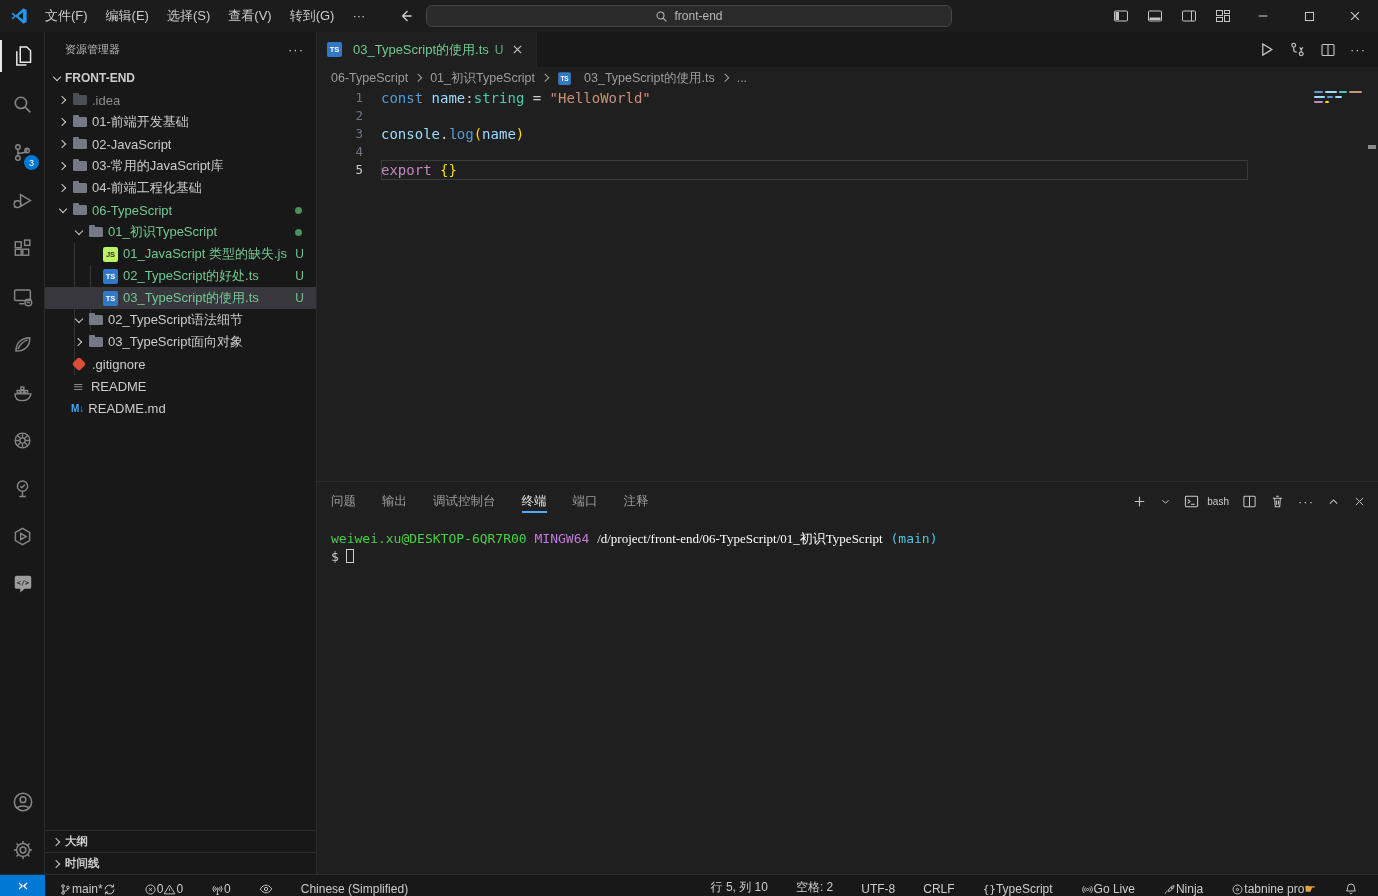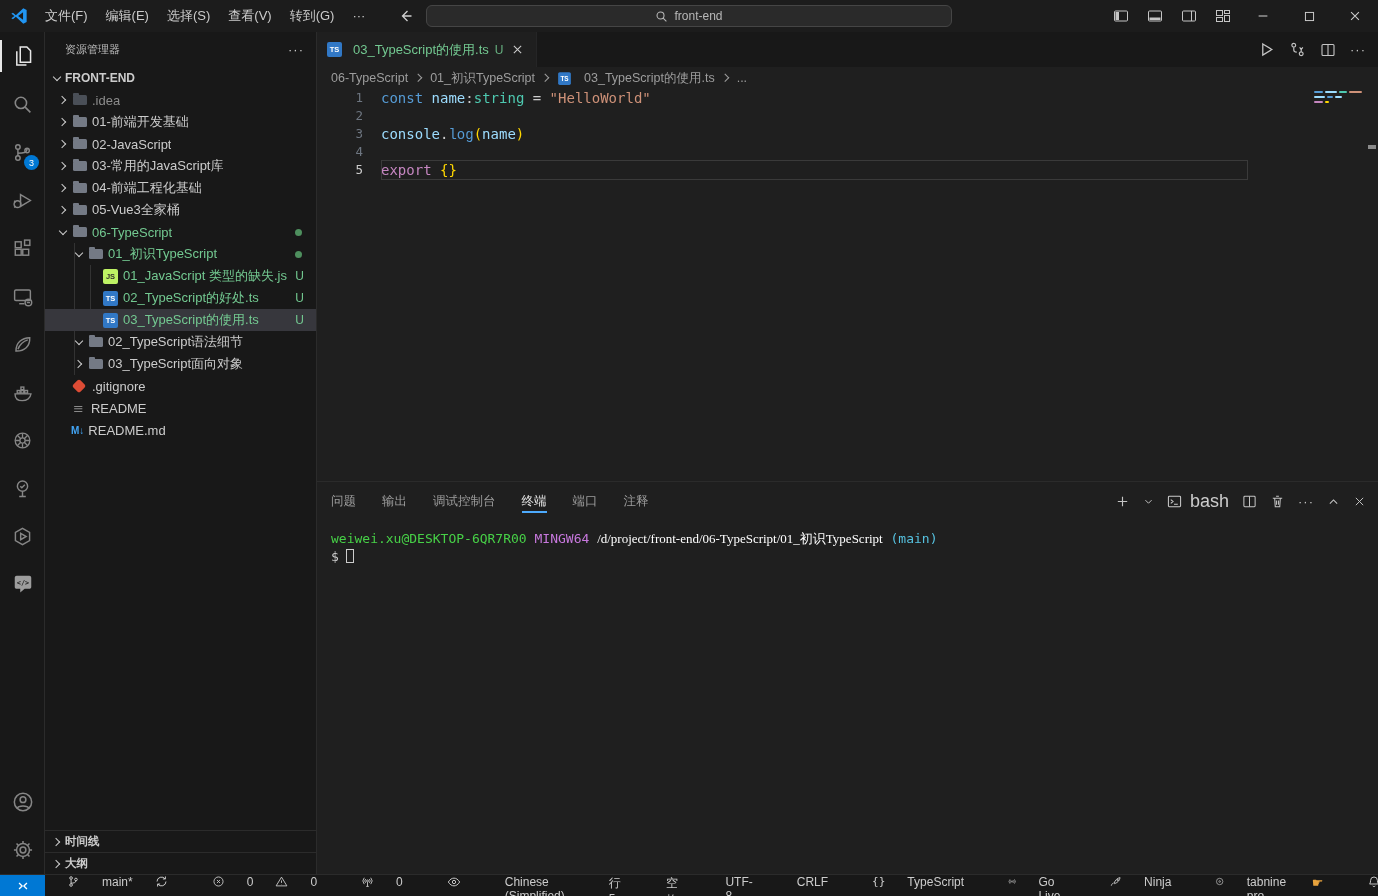--- a/index.html
+++ b/index.html
@@ -96,29 +96,29 @@
   .scrollbar { position:absolute; top:0; right:0; bottom:0; width:12px; }
   .sb-marker { position:absolute; top:56px; right:2px; width:8px; height:4px; background:#8a8a8a; }
 
   
   .panel { height:393px; border-top:1px solid #2b2b2b; display:flex; flex-direction:column; flex:none; background:#1f1f1f; }
   .panel-header { height:38px; display:flex; align-items:center; padding:0 12px 0 14px; flex:none; }
   .ptab { position:relative; margin-right:26px; color:#9d9d9d; font-size:12.5px; padding:10px 0; text-transform:none; }
   .ptab.active { color:#e7e7e7; }
   .ptab.active::after { content:""; position:absolute; left:0; right:0; bottom:7px; height:1.5px; background:#4daafc; }
   .panel-actions { margin-left:auto; display:flex; align-items:center; gap:13px; color:#c5c5c5; }
-  .shell-chip { display:flex; align-items:center; gap:8px; color:#cccccc; font-size:18px; }
+  .shell-chip { display:flex; align-items:center; gap:8px; color:#cccccc; font-size:10px; }
   .terminal { flex:1; padding:10px 0 0 14px; font-family:"DejaVu Sans Mono","Liberation Mono",monospace; font-size:13px; line-height:18px; }
   .t-green { color:#47d147; } .t-mag { color:#c778dd; } .t-yel { color:#ffffff;font-family:Liberation Serif, serif; } .t-cyan { color:#56c2e0; } .t-fg { color:#cccccc; }
   .cursor-block { display:inline-block; width:8px; height:14px; border:1px solid #cccccc; vertical-align:-2px; margin-left:7px; }
 
   
   .statusbar { height:22px; background:#181818; border-top:1px solid #2b2b2b; display:flex; align-items:center; font-size:12px; color:#cccccc; flex:none; }
   .remote-seg { width:45px; height:100%; background:#0078d4; color:#ffffff; display:flex; align-items:center; justify-content:center; flex:none; }
-  .sb-item { display:flex; align-items:flex-start; gap:22px; padding:0 22px; height:100%; }
+  .sb-item { display:flex; align-items:flex-end; gap:0; padding:0 14px; height:100%; }
   .sb-right { margin-left:auto; display:flex; align-items:center; height:100%; padding-right:6px; }
   .hand { color:#e8a33d; font-family:"DejaVu Sans",sans-serif; font-size:13px; }
 </style>
 </head>
 <body>
 
 <div class="window">
 
   <div class="titlebar">
     <svg class="vscode-logo" viewBox="0 0 16 16">
@@ -330,25 +330,20 @@
             <span class="chev"></span>
             <span class="folder"></span>
             <span class="lbl">03-常用的JavaScript库</span>
           </div>
         <div class="row lvl1">
             <span class="chev"></span>
             <span class="folder"></span>
             <span class="lbl">04-前端工程化基础</span>
           </div>
         <div class="row lvl1">
-            <span class="chev"></span>
-            <span class="folder"></span>
-            <span class="lbl">05-Vue3全家桶</span>
-          </div>
-        <div class="row lvl1">
             <span class="chev down"></span>
             <span class="folder"></span>
             <span class="lbl green">06-TypeScript</span>
             <span class="gitdot"></span>
           </div>
         <div class="row lvl2">
             <span class="chev down"></span>
             <span class="folder"></span>
             <span class="lbl green">01_初识TypeScript</span>
             <span class="gitdot"></span>
@@ -388,25 +383,25 @@
           </div>
         <div class="row lvl1" style="padding-left:26px;">
             <span class="mdicon">M↓</span>
             <span class="lbl">README.md</span>
           </div>
       </div>
 
       <div class="sb-bottom">
         <div class="sb-section">
             <span class="chev"></span>
+            <span>大纲</span>
+          </div>
+        <div class="sb-section">
+            <span class="chev"></span>
             <span>时间线</span>
-          </div>
-        <div class="sb-section">
-            <span class="chev"></span>
-            <span>大纲</span>
           </div>
       </div>
     </div>
 
     <div class="editor-col">
 
       <div class="tabbar">
         <div class="tab">
           <span class="chip ts">TS</span>
           <span class="tab-title">03_TypeScript的使用.ts</span>

